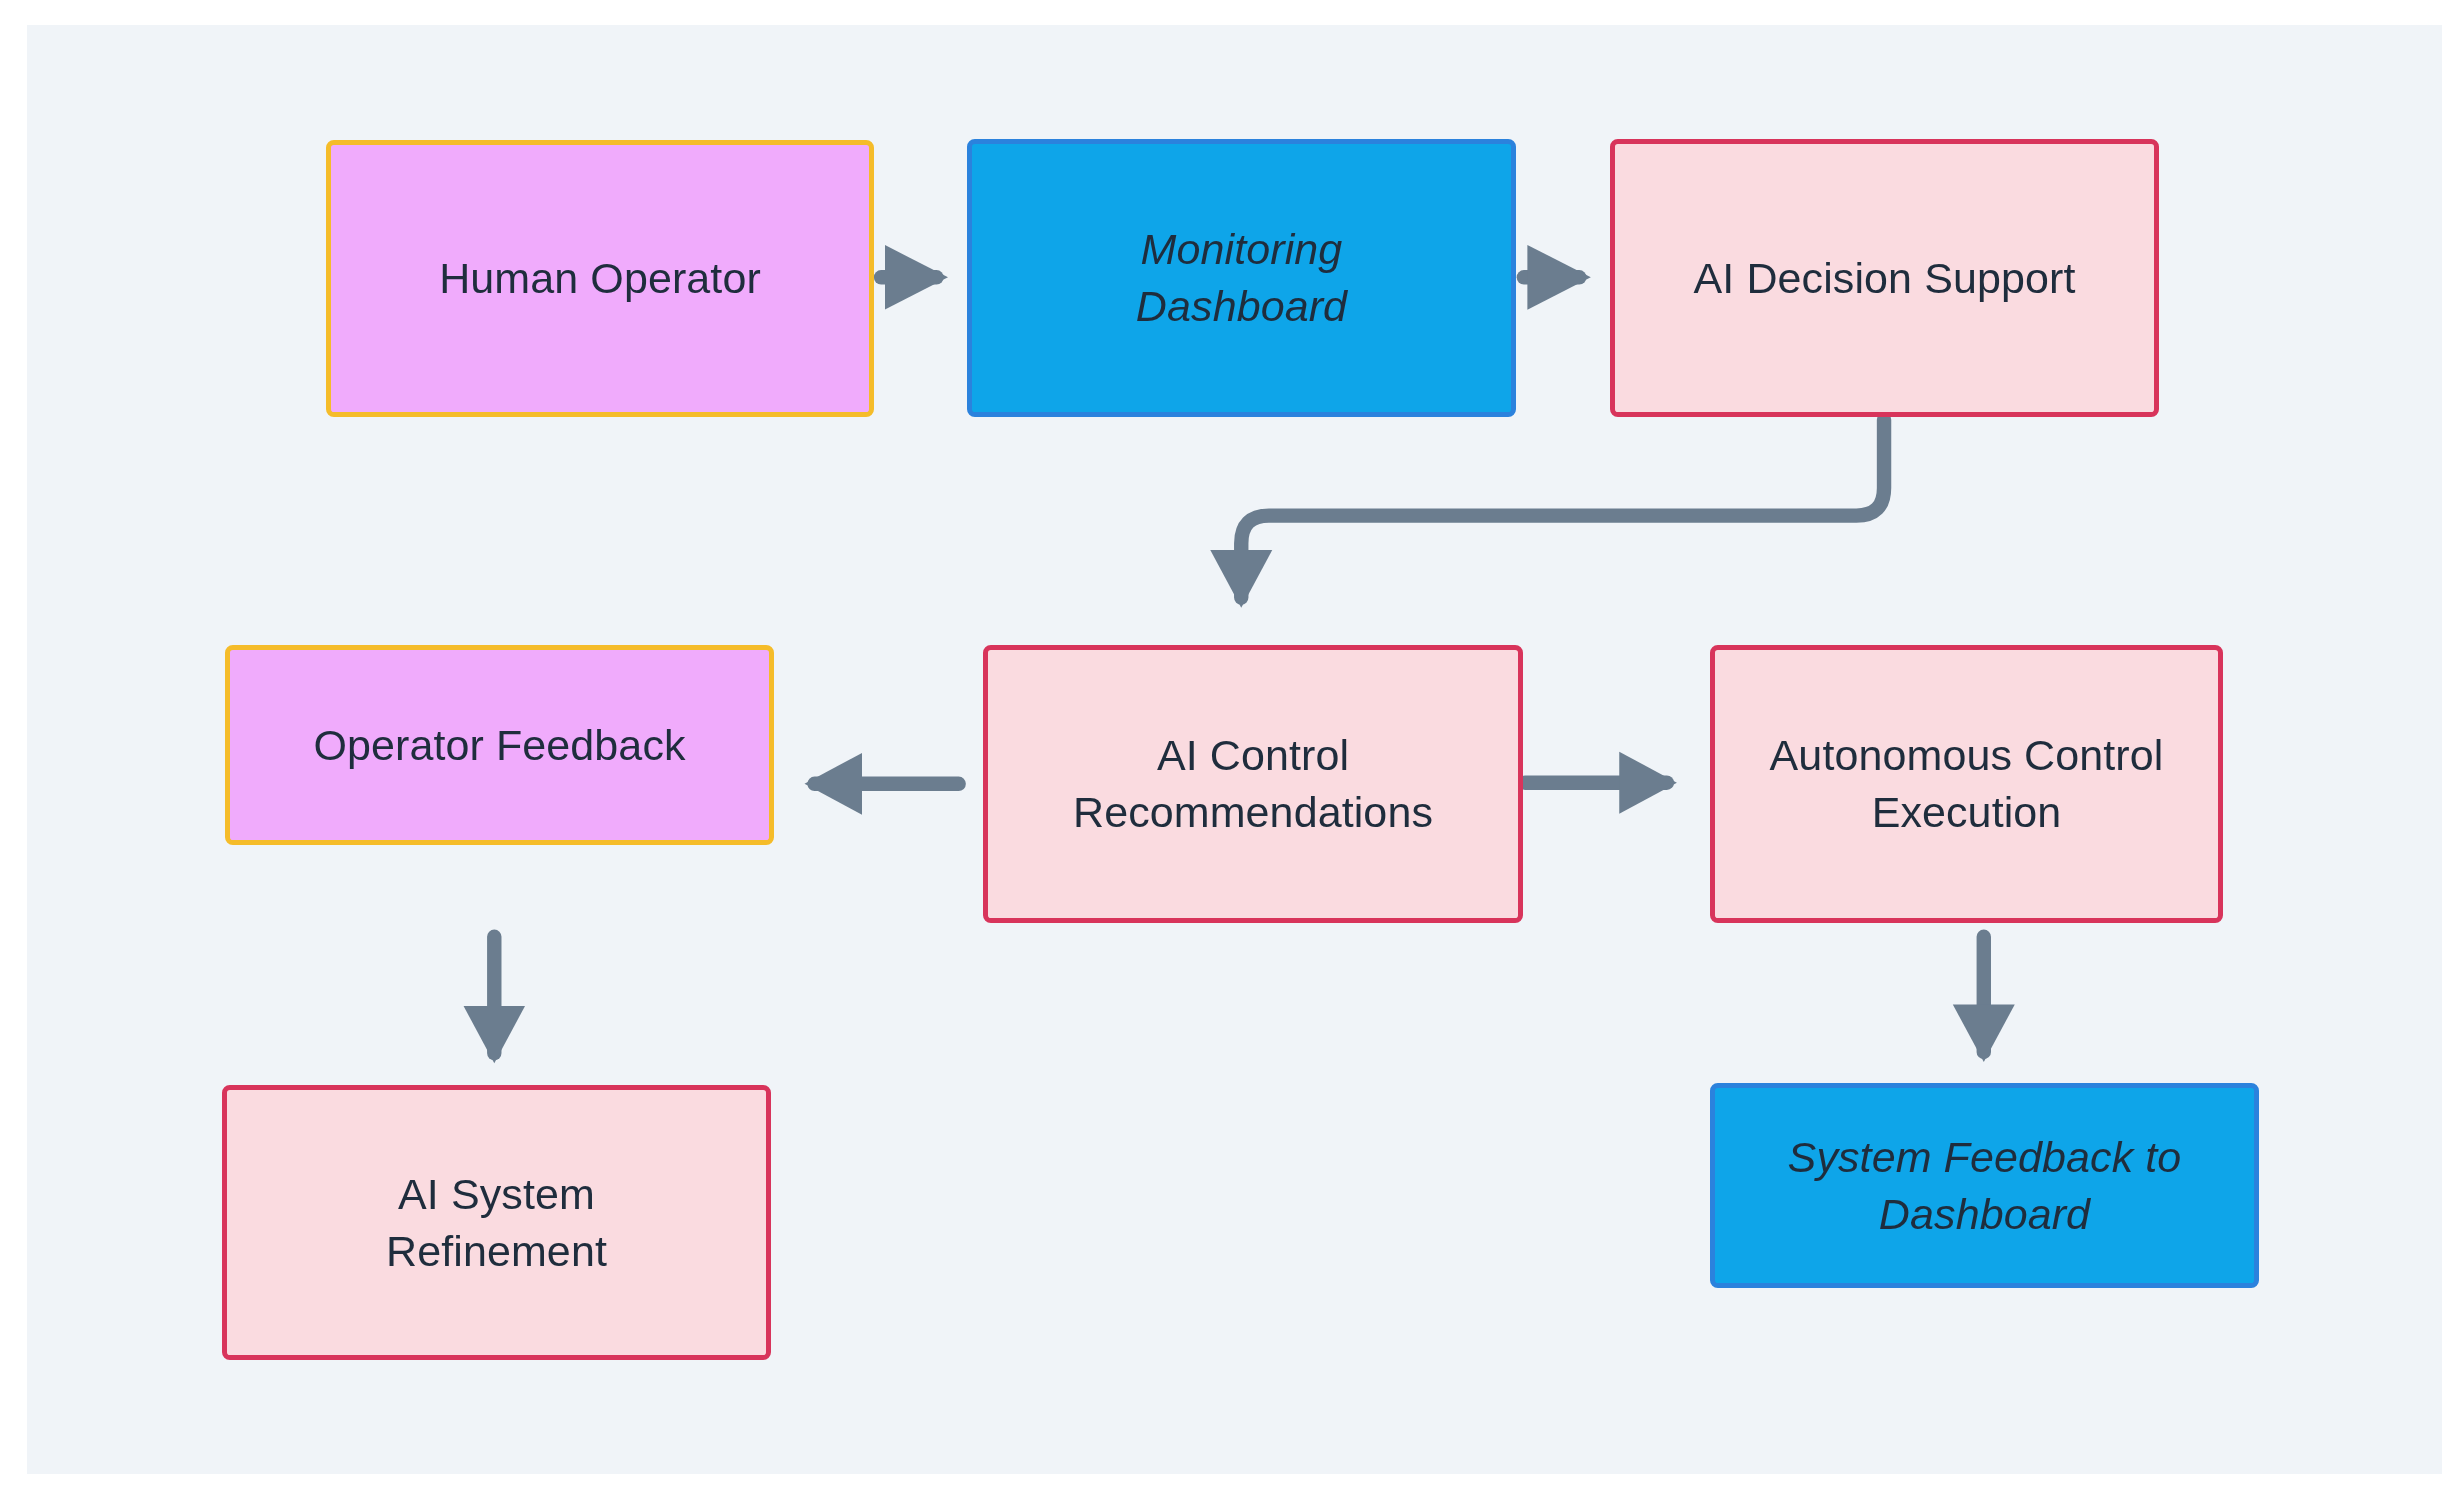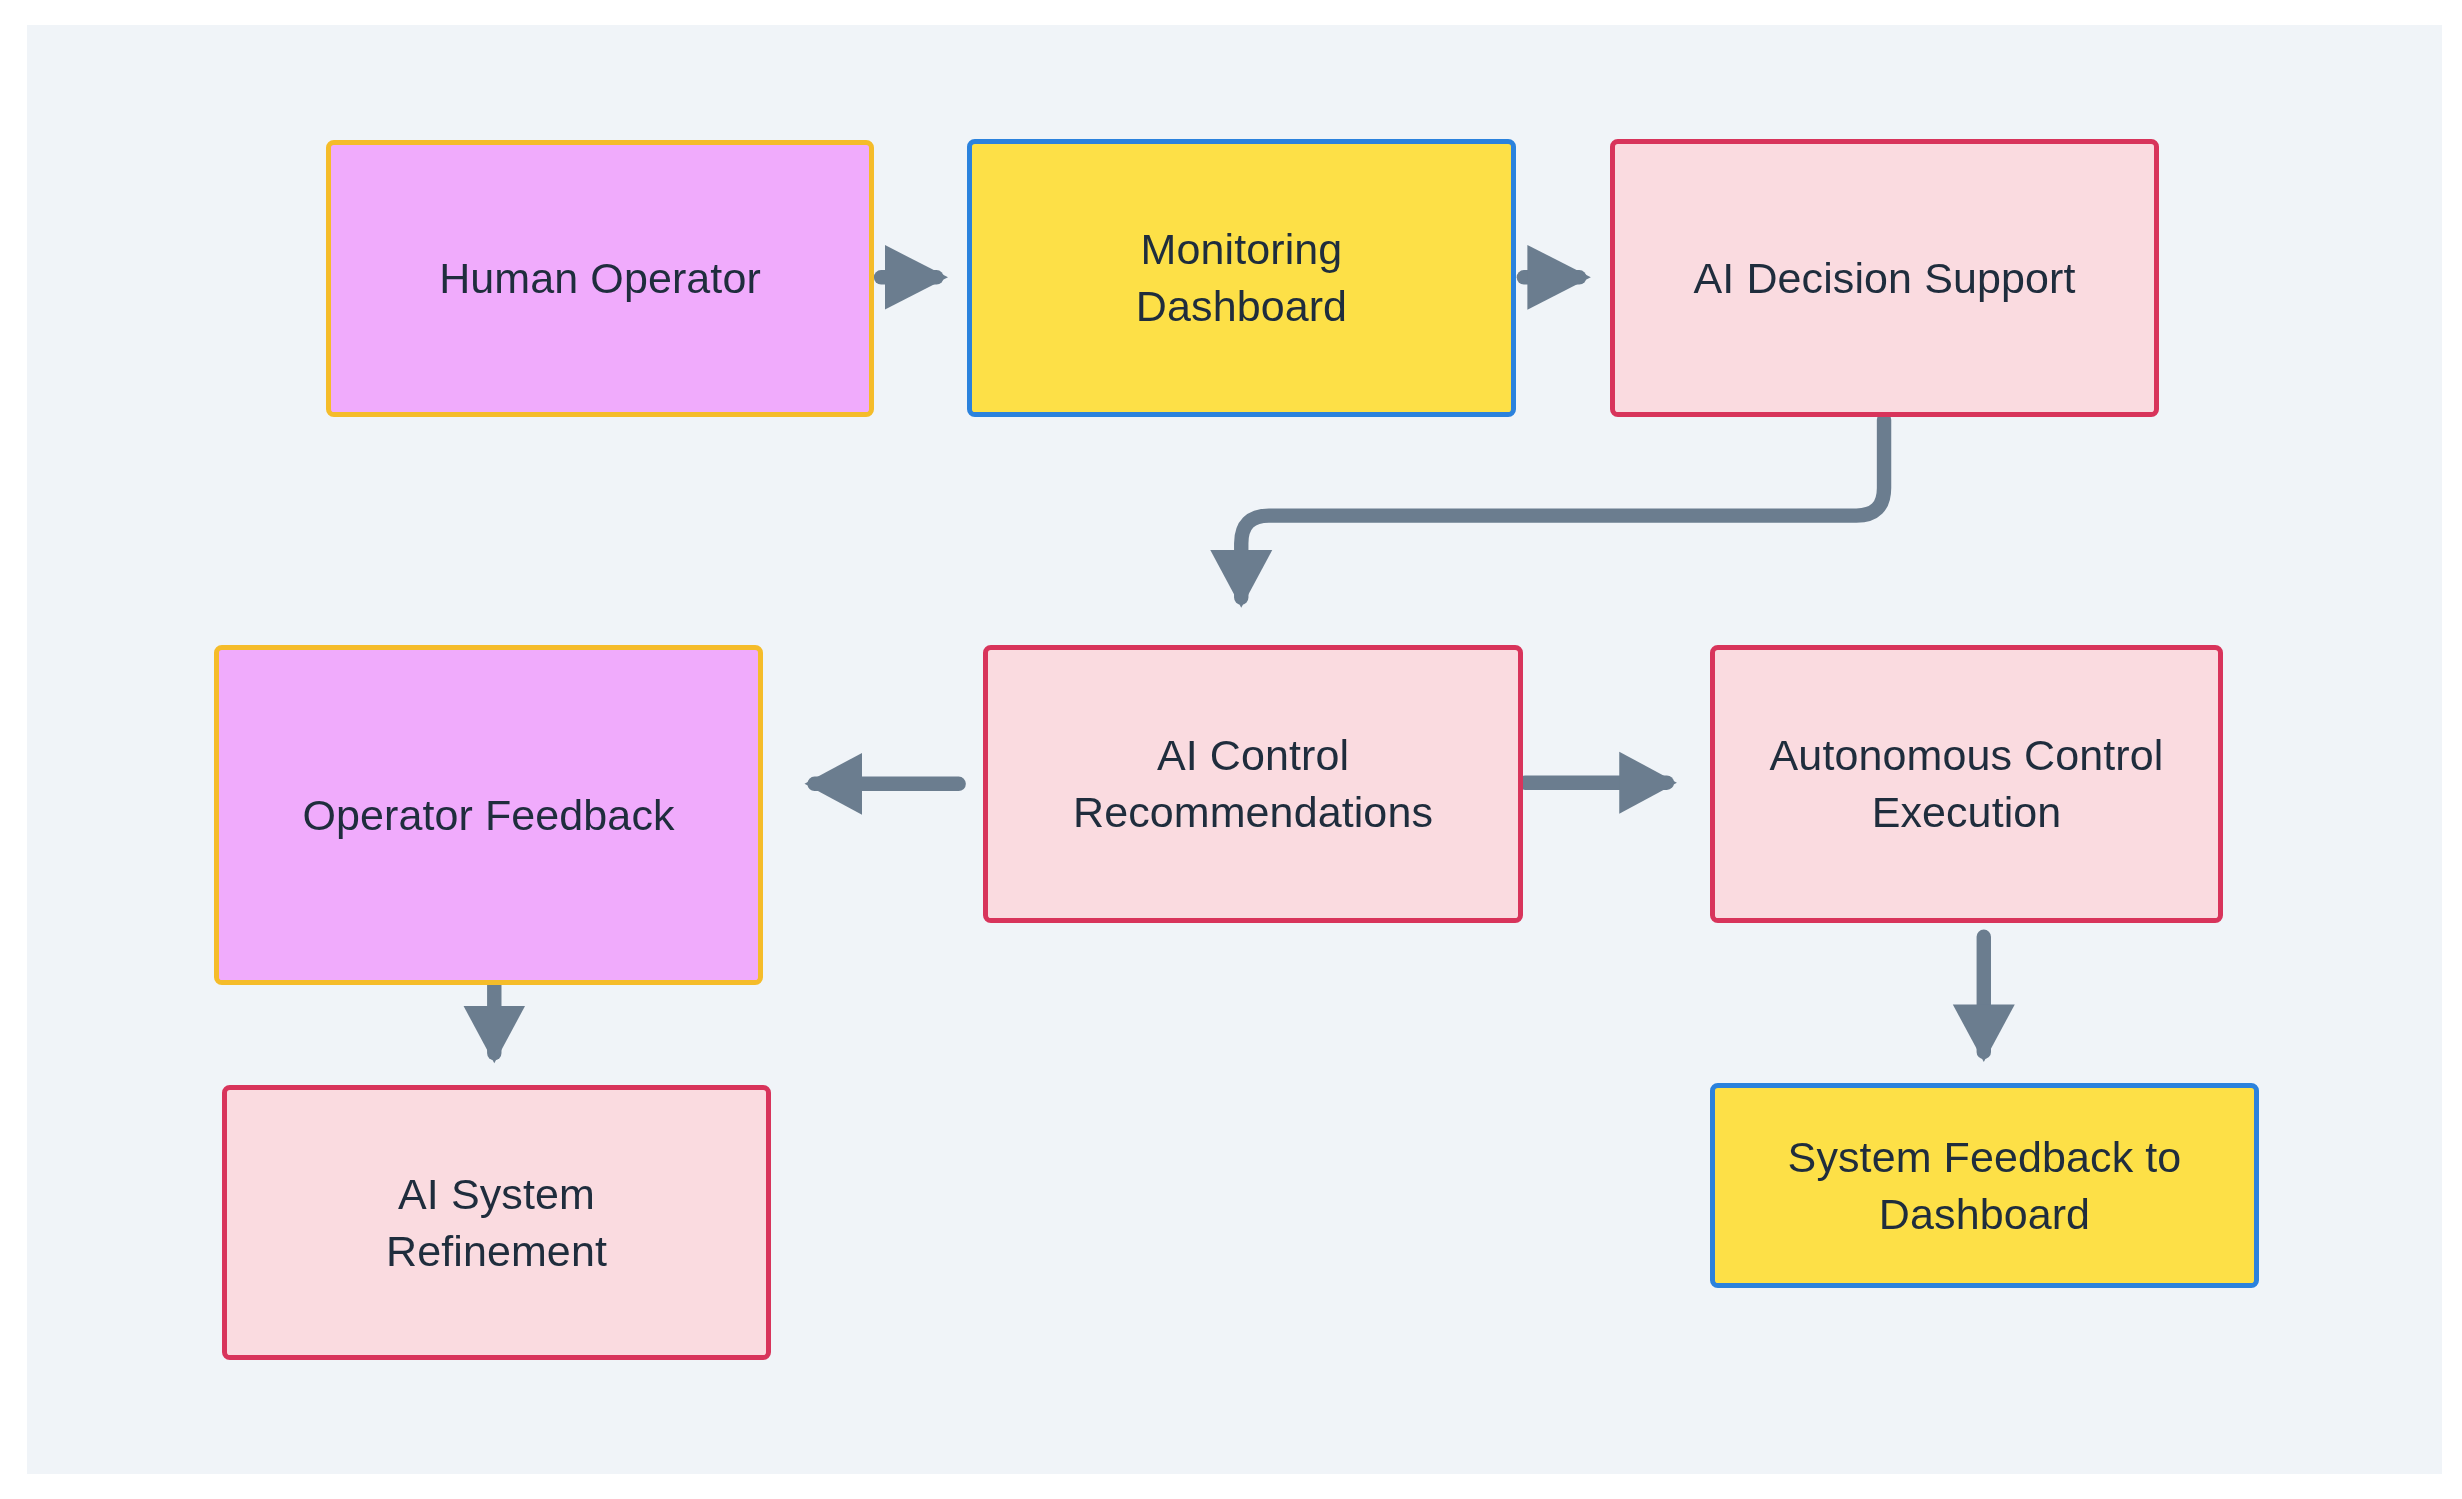--- a/index.html
+++ b/index.html
@@ -38,21 +38,21 @@
     border-style: solid;
     border-width: 5px;
     color: #1f2d3d;
     font-size: 43px;
     line-height: 1.32;
     letter-spacing: 0.1px;
     padding: 0 15.5px;
     white-space: pre-line;
   }
   .node.yellow { background: #f0abfc; border-color: #f5bc2a; }
-  .node.blue   { background: #fde047; border-color: #2b82dd; }
+  .node.blue   { background: #0ea5e9; border-color: #2b82dd; font-style: italic; }
   .node.pink   { background: #fadbe0; border-color: #d8345b; }
 
   .edge-layer {
     position: absolute;
     left: 0; top: 0;
     width: 2462px;
     height: 1500px;
     pointer-events: none;
   }
 </style>
@@ -101,21 +101,21 @@
     </g>
   </svg>
 
   <div class="node yellow" style="left:326px; top:140px; width:548px; height:277px;">Human Operator</div>
 
   <div class="node blue" style="left:967px; top:139px; width:549px; height:278px;">Monitoring
 Dashboard</div>
 
   <div class="node pink" style="left:1610px; top:139px; width:549px; height:278px;">AI Decision Support</div>
 
-  <div class="node yellow" style="left:214px; top:645px; width:549px; height:340px;">Operator Feedback</div>
+  <div class="node yellow" style="left:225px; top:645px; width:549px; height:200px;">Operator Feedback</div>
 
   <div class="node pink" style="left:967px; top:645px; width:540px; height:278px;margin-left:16px;">AI Control
 Recommendations</div>
 
   <div class="node pink" style="left:1710px; top:645px; width:513px; height:278px;">Autonomous Control
 Execution</div>
 
   <div class="node pink" style="left:222px; top:1085px; width:549px; height:275px;">AI System
 Refinement</div>
 

